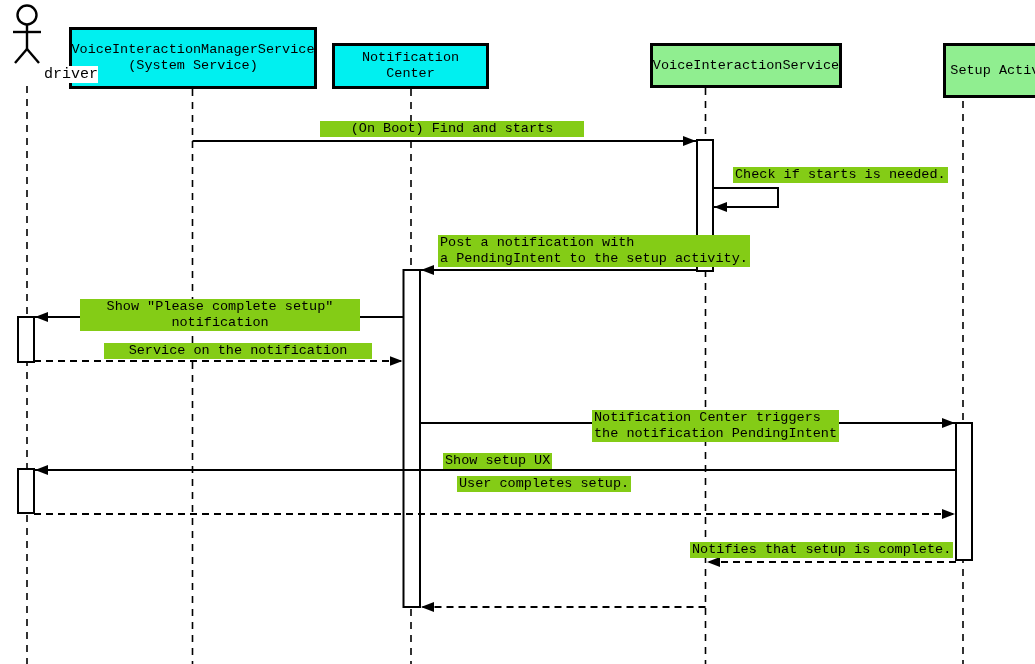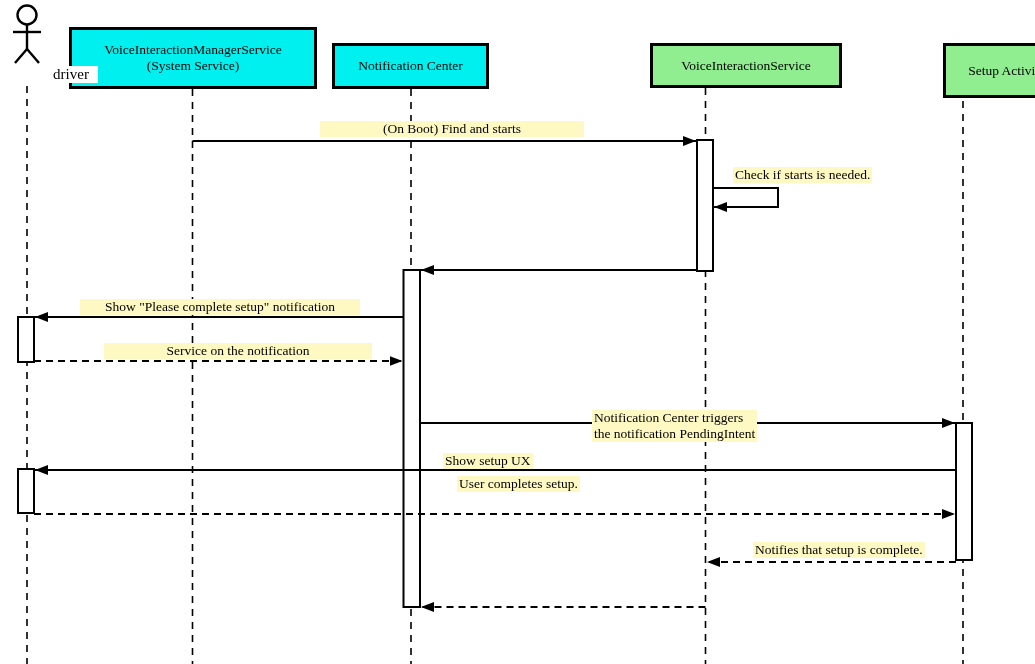--- a/index.html
+++ b/index.html
@@ -1,30 +1,30 @@
 <!DOCTYPE html>
 <html><head>
 <meta charset="utf-8">
 <style>
   html,body { margin:0; padding:0; background:#ffffff; }
   #canvas {
     position:relative; width:1035px; height:664px; background:#ffffff;
-    font-family:Liberation Serif, serif; color:#000; overflow:hidden;
+    font-family:Liberation Mono, monospace; color:#000; overflow:hidden;
   }
   #diagram-svg { position:absolute; left:0; top:0; }
   .pbox {
     position:absolute; box-sizing:border-box; border:3px solid #000;
     display:flex; align-items:center; justify-content:center;
     text-align:center; font-size:13.5px; line-height:16px; white-space:pre-line;
   }
   .pbox.cyan  { background:#00F0F0; }
   .pbox.green { background:#90EE90;margin-left:40px; }
   .msg-label {
     position:absolute; font-size:13.5px; line-height:16px;
-    background:#fef9c3; padding:0 2px; white-space:pre-line;
+    background:#84cc16; padding:0 2px; white-space:pre-line;
   }
   .center { text-align:center; }
   .actor-label {
     position:absolute; left:0px; top:66px; width:54px; text-align:center;
     font-size:15px; background:#fff;margin-left:44px;
   }
 </style>
 </head>
 <body>
 
@@ -78,21 +78,23 @@
   <div class="pbox cyan" style="left:69px;  top:27px; width:248px; height:62px;">VoiceInteractionManagerService
 (System Service)</div>
   <div class="pbox cyan" style="left:332px; top:43px; width:157px; height:46px;">Notification Center</div>
   <div class="pbox green" style="left:610px; top:43px; width:192px; height:45px;">VoiceInteractionService</div>
   <div class="pbox green" style="left:903px; top:43px; width:128px; height:55px;">Setup Activity</div>
 
   <div class="actor-label">driver</div>
 
   <div class="msg-label center" style="left:320px; top:121px; width:260px;">(On Boot) Find and starts</div>
   <div class="msg-label" style="left:733px; top:167px;">Check if starts is needed.</div>
+  <div class="msg-label" style="left:438px; top:235px;">Post a notification with
+a PendingIntent to the setup activity.</div>
   <div class="msg-label center" style="left:80px; top:299px; width:276px;">Show "Please complete setup" notification</div>
   <div class="msg-label center" style="left:104px; top:343px; width:264px;">Service on the notification</div>
   <div class="msg-label" style="left:592px; top:410px;">Notification Center triggers
 the notification PendingIntent</div>
   <div class="msg-label" style="left:443px; top:453px;">Show setup UX</div>
   <div class="msg-label" style="left:421px; top:476px;margin-left:36px;">User completes setup.</div>
-  <div class="msg-label" style="left:753px; top:542px;">Notifies that setup is complete.</div>
+  <div class="msg-label" style="left:690px; top:542px;">Notifies that setup is complete.</div>
 
 </div>
 
 </body></html>

